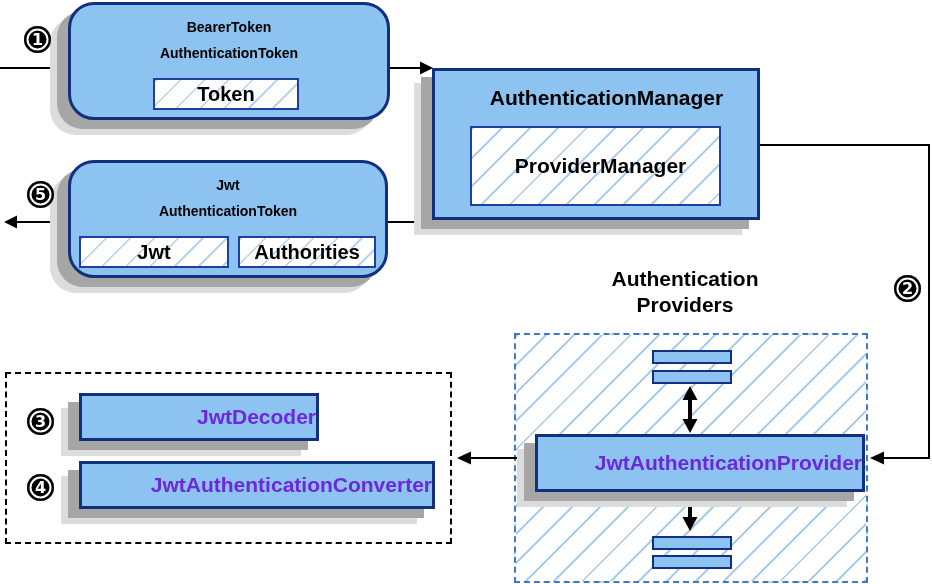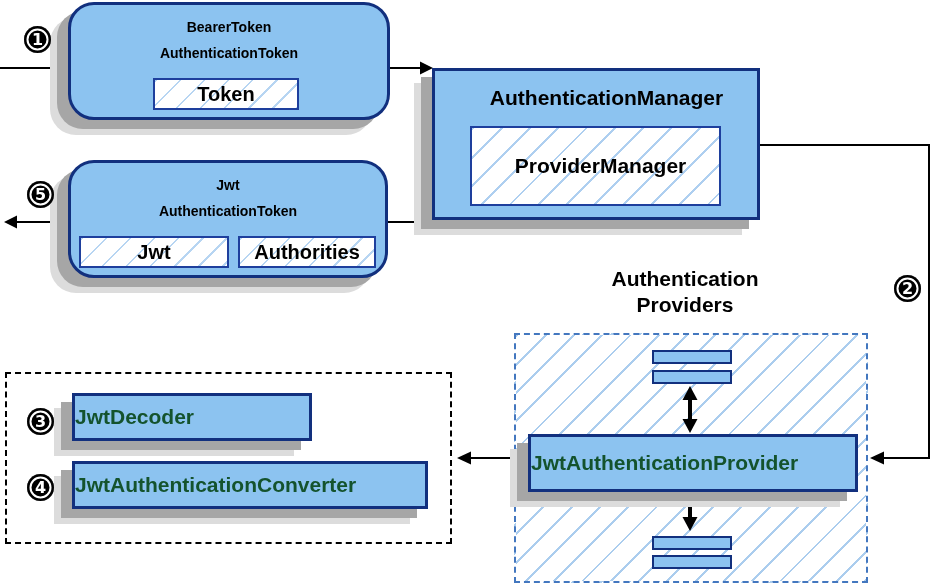--- a/index.html
+++ b/index.html
@@ -53,22 +53,22 @@
   .innerbox{
     position:absolute;
     box-sizing:border-box;
     background-color:#ffffff;
     background-image:repeating-linear-gradient(135deg,#aecff0 0,#aecff0 2px,transparent 2px,transparent 20px);
     border:2px solid #1e3f9d;
     display:flex;align-items:center;justify-content:center;
     font-size:21px;font-weight:bold;color:#000;
   }
   .flat-label{
-    display:flex;align-items:center;justify-content:flex-start;
-    font-size:21px;font-weight:bold;color:#14532d;
+    display:flex;align-items:center;justify-content:flex-end;
+    font-size:21px;font-weight:bold;color:#6d28d9;margin-left:7px;
   }
   
   .group-blue{
     box-sizing:border-box;
     border:2px dashed #4377bf;
     background-color:#ffffff;
     background-image:repeating-linear-gradient(135deg,#abcdee 0,#abcdee 2px,transparent 2px,transparent 20px);
   }
   .group-black{
     box-sizing:border-box;

